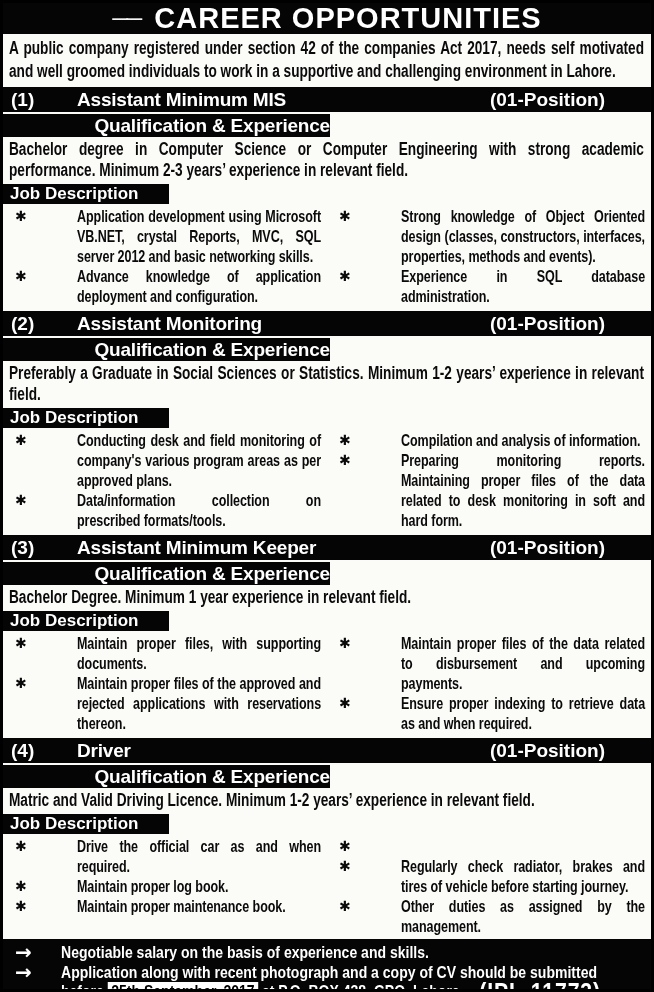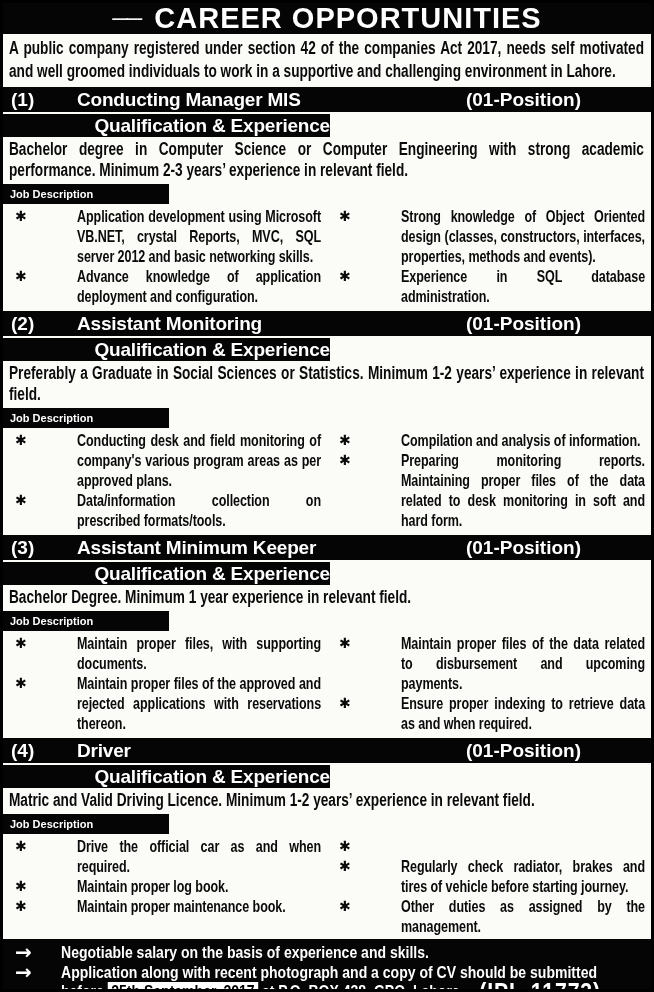--- a/index.html
+++ b/index.html
@@ -33,35 +33,35 @@
   .intro { font-size:17.5px; line-height:23px; text-align:justify; }
   
   .pos-bar {
     background:#050505; color:#fff;
     height:25px; line-height:25px; margin-top:2px;
     display:flex; font-size:19px;
     padding:0 0 0 8px;
   }
   .pos-num { width:66px; }
   .pos-title { flex:1; letter-spacing:-0.2px; }
-  .pos-count { margin-right:70px; }
+  .pos-count { margin-right:46px; }
   .qe-bar {
     background:#050505; color:#fff;
     width:327px; height:23px; line-height:23px;
     margin:2px 0 1px 0;
     text-align:right; font-size:19px; letter-spacing:-0.2px;
   }
   .qual-wrap { padding:1px 7px 1px 6px; }
   .qual { font-size:17.5px; line-height:21px; text-align:justify; }
   .jd-bar {
     background:#050505; color:#fff;
     width:166px; height:20px; line-height:20px;
     margin:2px 0 2px 0;
     padding-left:7px; box-sizing:border-box;
-    font-size:11px;
+    font-size:17px;
   }
   
   .duties { display:flex; padding:0 6px 3px 2px; }
   .col { flex:1; min-width:0; }
   .col + .col { margin-left:8px; }
   .duty { display:flex; align-items:flex-start; }
   .bgl {
     width:42px; box-sizing:border-box; padding-left:10px;
     font-family:"DejaVu Sans",sans-serif;
     font-size:14px; line-height:20px; flex:none;
@@ -93,21 +93,21 @@
   <div class="title-bar">
     <span class="title-dash">——</span><span>CAREER OPPORTUNITIES</span>
   </div>
 
   <div class="intro-wrap">
     <div class="intro c78">A public company registered under section 42 of the companies Act 2017, needs self motivated and well groomed individuals to work in a supportive and challenging environment in Lahore.</div>
   </div>
 
   <div class="pos-bar">
     <span class="pos-num">(1)</span>
-    <span class="pos-title">Conducting Manager MIS</span>
+    <span class="pos-title">Assistant Minimum MIS</span>
     <span class="pos-count">(01-Position)</span>
   </div>
   <div class="qe-bar">Qualification &amp; Experience</div>
   <div class="qual-wrap">
     <div class="qual c78">Bachelor degree in Computer Science or Computer Engineering with strong academic performance. Minimum 2-3 years’ experience in relevant field.</div>
   </div>
   <div class="jd-bar">Job Description</div>
   <div class="duties">
     <div class="col">
       <div class="duty">

